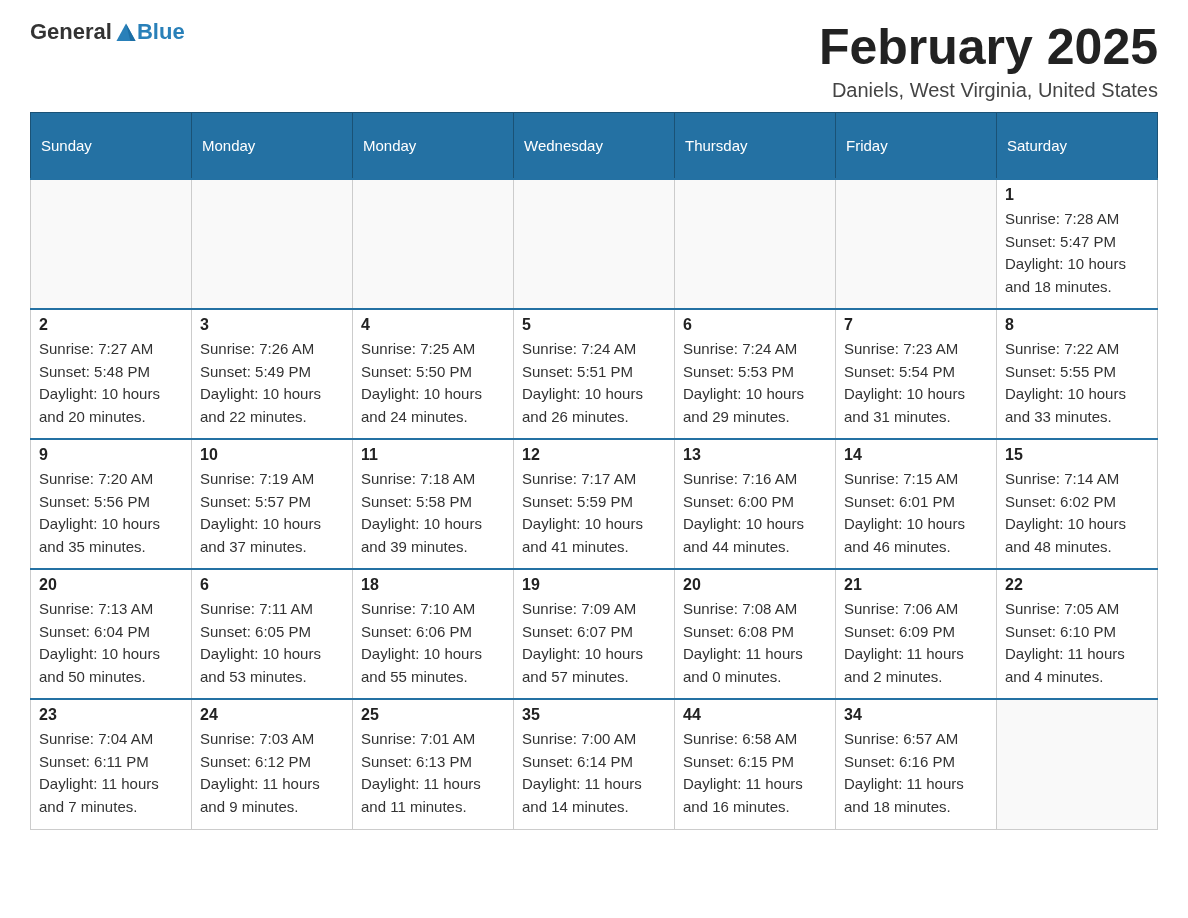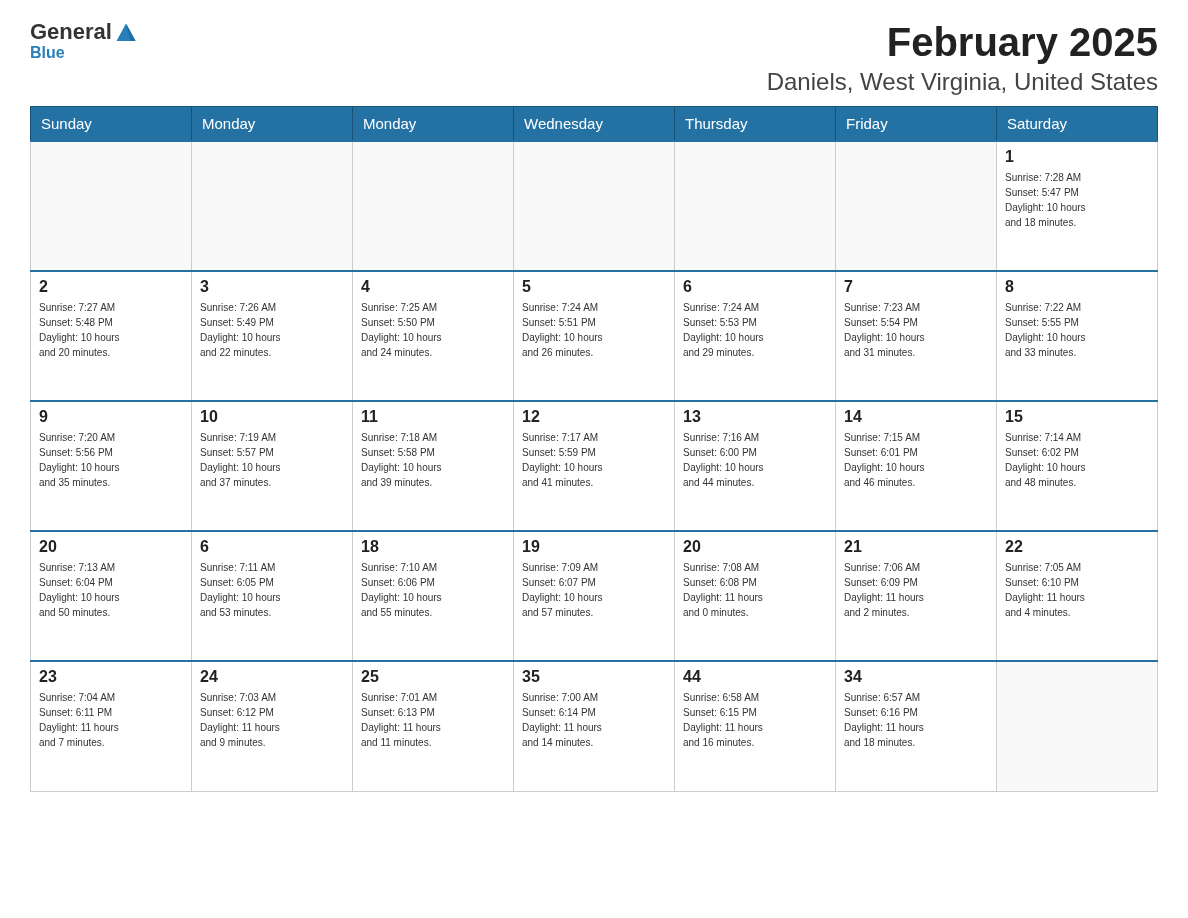--- a/index.html
+++ b/index.html
@@ -18,69 +18,69 @@
     }
     .calendar {
       width: 100%;
       border-collapse: collapse;
       margin-top: 10px;
     }
     .calendar th {
       background-color: #2471a3;
       color: #fff;
       text-align: left;
-      padding: 8px 10px;
+      padding: 24px 10px;
       font-size: 15px;
       font-weight: normal;
       border: 1px solid #1a5276;
     }
     .calendar td {
       vertical-align: top;
       border: 1px solid #ccc;
       padding: 6px 8px;
       width: 14.28%;
       min-height: 110px;
       height: 130px;
     }
     .day-number {
       font-size: 16px;
       font-weight: bold;
       color: #222;
       margin-bottom: 4px;
       display: block;
     }
     .day-info {
-      font-size: 10px;
+      font-size: 15px;
       color: #333;
       line-height: 1.5;
     }
     .empty-cell {
       background: #f9f9f9;
     }
     .week-row td {
       border-top: 2px solid #2471a3;
     }
   </style>
 </head>
 <body>
 
 <div class="header">
-  <div style="display:flex;flex-direction:column;line-height:1.1;">
+  <div style="display:flex;flex-direction:row;line-height:1.1;">
     <div style="display:flex;align-items:center;">
       <span style="font-size:22px;font-weight:bold;color:#333;">General</span>
       <svg width="22" height="22" viewBox="0 0 30 30" style="margin-left:3px;margin-bottom:-2px;">
         <polygon points="15,2 28,26 2,26" fill="#2980b9"></polygon>
         <polygon points="15,2 28,26 21,26" fill="#1c6ea4"></polygon>
       </svg>
     </div>
-    <span style="font-size:16px;font-weight:bold;color:#2980b9;">Blue</span>
+    <span style="font-size:22px;font-weight:bold;color:#2980b9;">Blue</span>
   </div>
   <div style="text-align:right;">
-    <div style="font-size:40px;font-weight:bold;color:#222;line-height:1.1;">February 2025</div>
-    <div style="font-size:24px;color:#444;margin-top:4px;">Daniels, West Virginia, United States</div>
+    <div style="font-size:50px;font-weight:bold;color:#222;line-height:1.1;">February 2025</div>
+    <div style="font-size:20px;color:#444;margin-top:4px;">Daniels, West Virginia, United States</div>
   </div>
 </div>
 
 <table class="calendar">
   <thead>
     <tr>
     <th>Sunday</th>
         <th>Monday</th>
         <th>Monday</th>
         <th>Wednesday</th>

